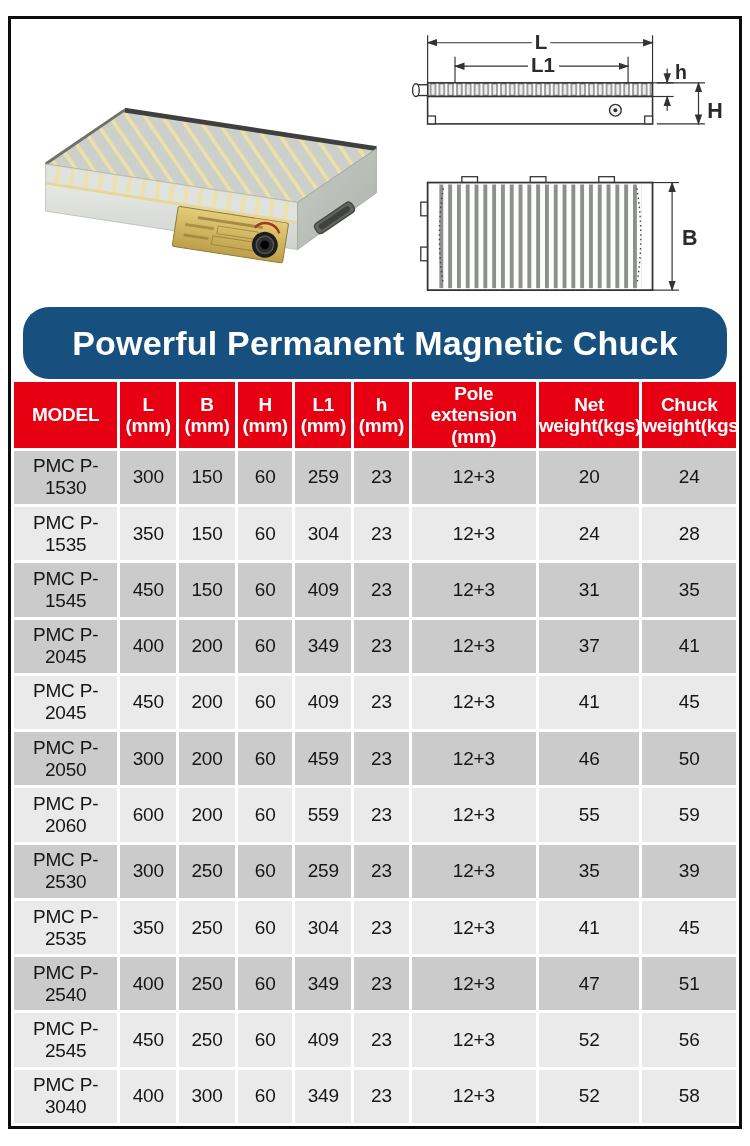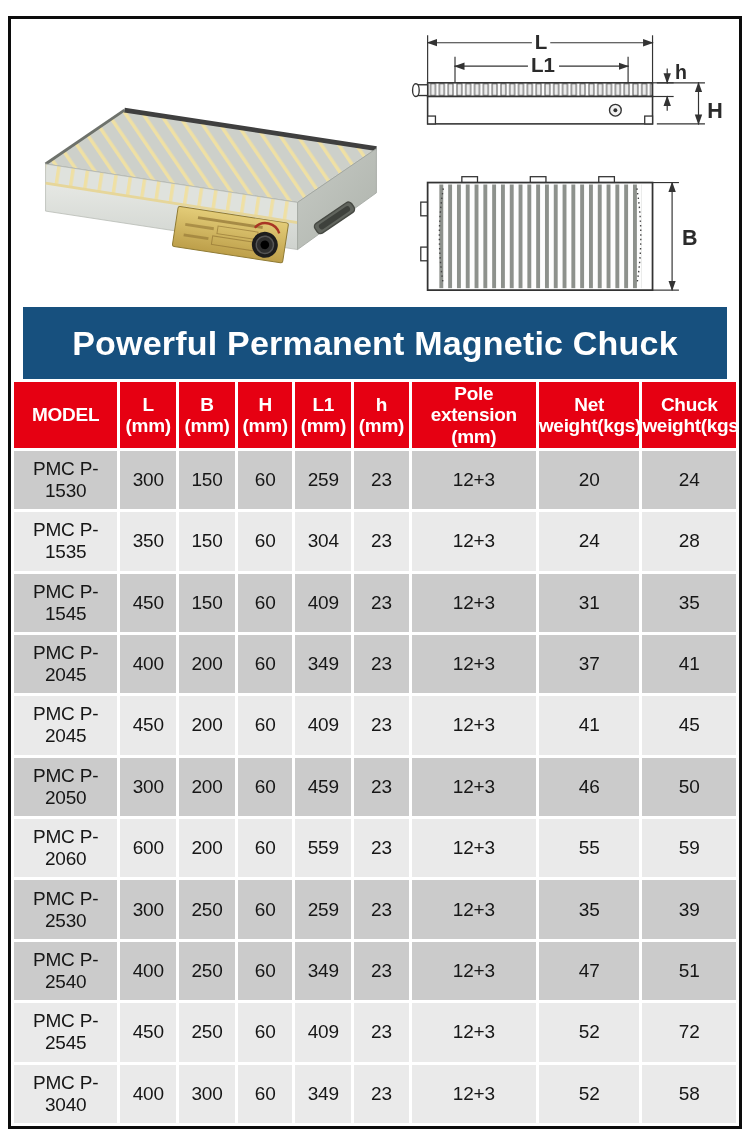--- a/index.html
+++ b/index.html
@@ -16,21 +16,21 @@
     height:288px;flex:0 0 auto;display:flex;align-items:stretch;
     background:#ffffff;
   }
   .photo-wrap{width:55%;display:flex;align-items:center;justify-content:center;}
   .drawing-wrap{width:45%;display:flex;align-items:center;justify-content:center;}
   .photo-wrap svg,.drawing-wrap svg{display:block;}
   .banner{
     height:72px;flex:0 0 auto;margin:0 12px;
     background:#17507e;color:#ffffff;
     display:flex;align-items:center;justify-content:center;
-    font-size:34px;font-weight:bold;letter-spacing:0.2px;
+    font-size:34px;font-weight:bold;letter-spacing:0.2px;border-radius:26px;
   }
   .table-wrap{flex:1 1 auto;}
   table.spec{
     width:100%;height:100%;table-layout:fixed;
     border-collapse:separate;border-spacing:3px;
   }
   table.spec thead tr{height:49px;}
   th{
     background:#e60012;color:#ffffff;font-weight:bold;font-size:19px;
     line-height:1.12;text-align:center;vertical-align:middle;
@@ -326,41 +326,52 @@
             <td>PMC P-2530</td>
             <td>300</td>
             <td>250</td>
             <td>60</td>
             <td>259</td>
             <td>23</td>
             <td>12+3</td>
             <td>35</td>
             <td>39</td>
           </tr>
+          <tr class="light">
+            <td>PMC P-2535</td>
+            <td>350</td>
+            <td>250</td>
+            <td>60</td>
+            <td>304</td>
+            <td>23</td>
+            <td>12+3</td>
+            <td>41</td>
+            <td>45</td>
+          </tr>
           <tr class="dark">
             <td>PMC P-2540</td>
             <td>400</td>
             <td>250</td>
             <td>60</td>
             <td>349</td>
             <td>23</td>
             <td>12+3</td>
             <td>47</td>
             <td>51</td>
           </tr>
           <tr class="light">
             <td>PMC P-2545</td>
             <td>450</td>
             <td>250</td>
             <td>60</td>
             <td>409</td>
             <td>23</td>
             <td>12+3</td>
             <td>52</td>
-            <td>72</td>
+            <td>56</td>
           </tr>
           <tr class="light">
             <td>PMC P-3040</td>
             <td>400</td>
             <td>300</td>
             <td>60</td>
             <td>349</td>
             <td>23</td>
             <td>12+3</td>
             <td>52</td>

